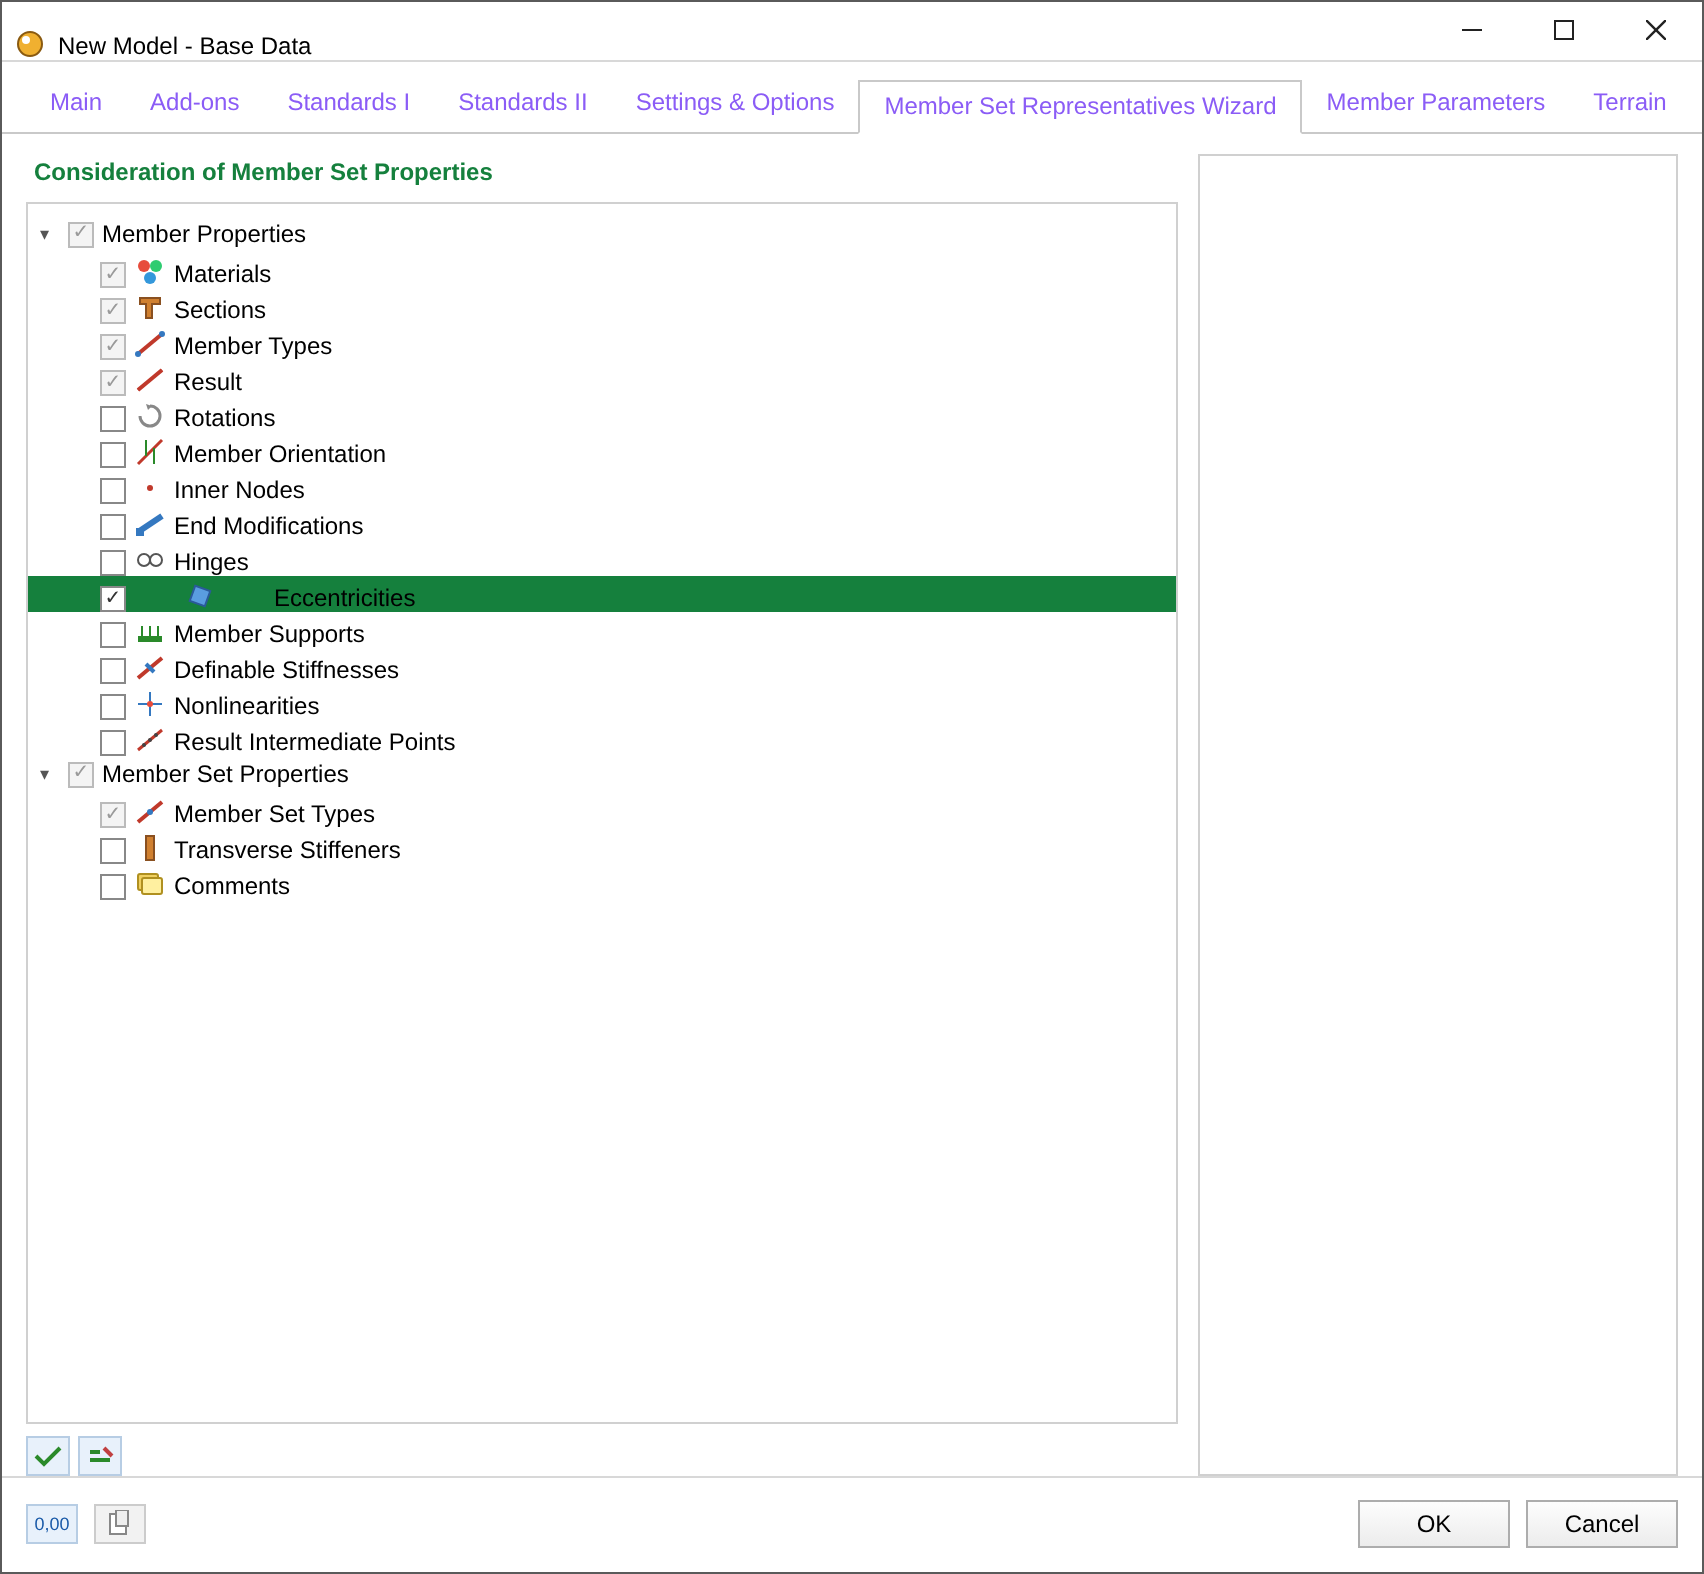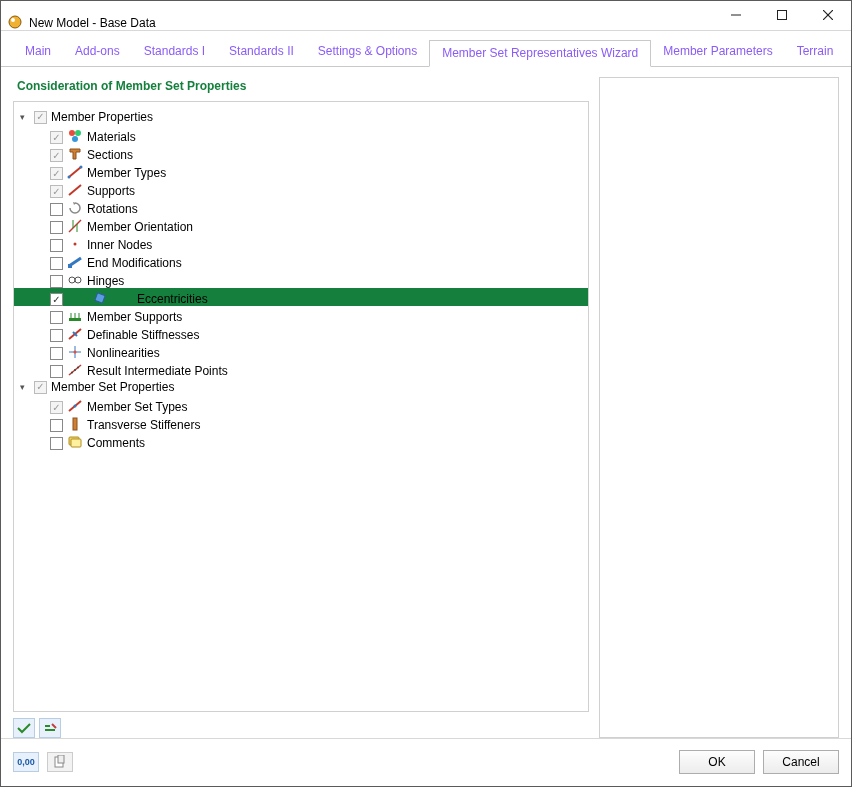--- a/index.html
+++ b/index.html
@@ -131,21 +131,21 @@
             <span class="label">Member Types</span>
           </div>
           <div class="tree-item">
             <span class="chk checked disabled"></span>
             <span class="ico">
               <svg width="16" height="16">
                 <line x1="2" y1="13" x2="14" y2="3" stroke="#c0392b" stroke-width="2"></line>
                 <path d="M2 13 L4 11 M14 3 L12 5" stroke="#c0392b"></path>
               </svg>
             </span>
-            <span class="label">Supports</span>
+            <span class="label">Result</span>
           </div>
           <div class="tree-item">
             <span class="chk"></span>
             <span class="ico">
               <svg width="16" height="16">
                 <path d="M8 3 A5 5 0 1 1 3 8" fill="none" stroke="#888" stroke-width="1.5"></path>
                 <path d="M6 2 L9 3 L7 5 Z" fill="#888"></path>
               </svg>
             </span>
             <span class="label">Rotations</span>
@@ -295,21 +295,21 @@
           </svg>
       </div>
     </div>
   </div>
   <div class="right-panel"></div>
 </div>
 
 <div class="footer">
   <div class="left-tools">
     <div class="tool" style="width:26px">
-      <span style="font-size:9px;color:#1a5aa8;font-weight:bold">0,00</span>
+      <span style="font-size:9px;color:#1a5aa8;font-weight:normal">0,00</span>
     </div>
     <div class="tool" style="width:26px;background:#f2f2f2;border-color:#ccc">
       <svg width="14" height="14">
           <rect x="2" y="2" width="8" height="10" fill="#fff" stroke="#888"></rect>
           <rect x="5" y="0" width="6" height="8" fill="#eee" stroke="#888"></rect>
         </svg>
     </div>
   </div>
   <div class="spacer"></div>
   <div class="btn">OK</div>

